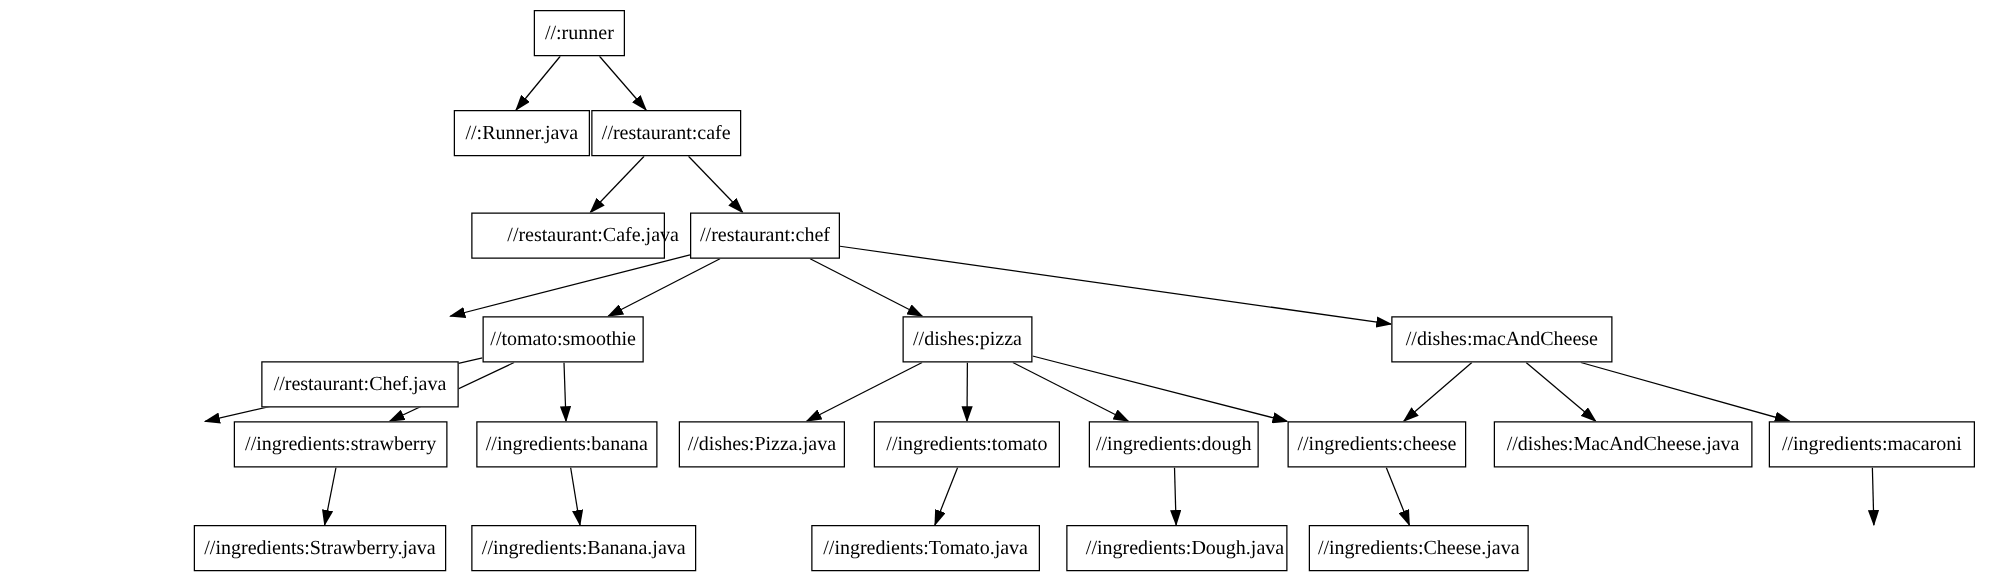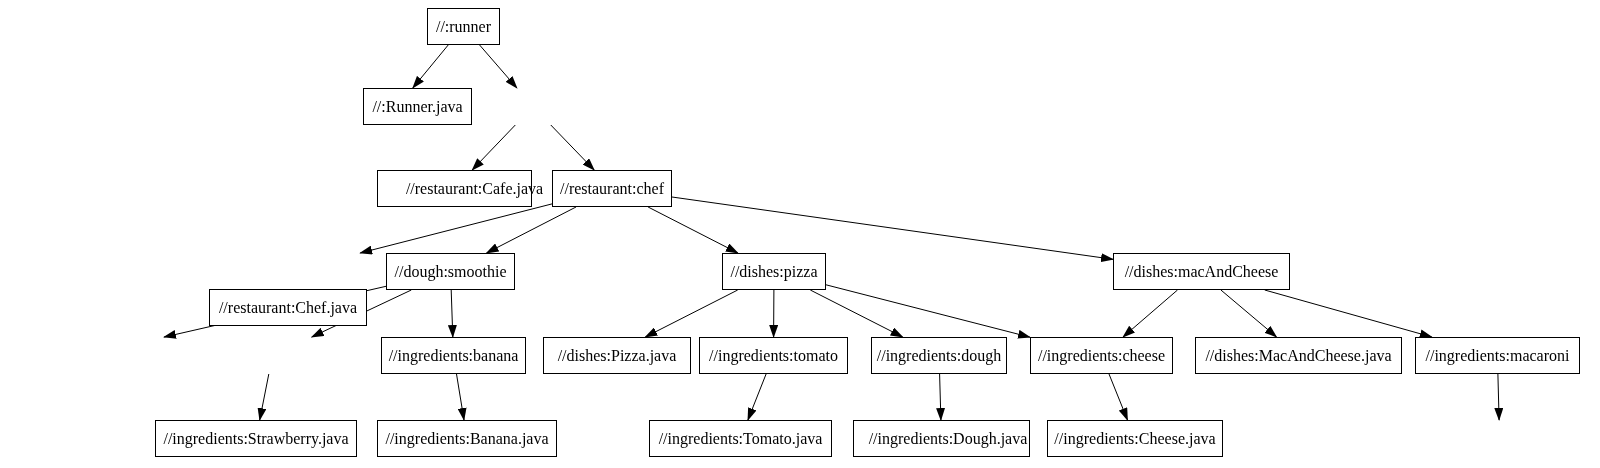--- a/index.html
+++ b/index.html
@@ -72,28 +72,30 @@
       <line x1="1264.7" y1="290.0" x2="1431.8" y2="337.0" class="edge-line" marker-end="url(#arrowhead)"></line>
       <line x1="268.8" y1="374.0" x2="259.7" y2="420.0" class="edge-line" marker-end="url(#arrowhead)"></line>
       <line x1="456.5" y1="374.0" x2="464.0" y2="420.0" class="edge-line" marker-end="url(#arrowhead)"></line>
       <line x1="766.1" y1="374.0" x2="747.9" y2="420.0" class="edge-line" marker-end="url(#arrowhead)"></line>
       <line x1="939.6" y1="374.0" x2="940.9" y2="420.0" class="edge-line" marker-end="url(#arrowhead)"></line>
       <line x1="1109.0" y1="374.0" x2="1127.5" y2="420.0" class="edge-line" marker-end="url(#arrowhead)"></line>
       <line x1="1497.9" y1="374.0" x2="1499.1" y2="420.0" class="edge-line" marker-end="url(#arrowhead)"></line>
     </svg>
 <div class="node" style="left: 427px; top: 8px; width: 73px; height: 37px;">//:runner</div>
     <div class="node" style="left: 343px; top: 88px; width: 109px; height: 37px; margin-left: 20px;">//:Runner.java</div>
+    <div class="node" style="left: 473px; top: 88px; width: 120px; height: 37px;">//restaurant:cafe</div>
     <div class="node" style="left: 377px; top: 170px; width: 155px; height: 37px; padding-left: 40px;">//restaurant:Cafe.java</div>
     <div class="node" style="left: 552px; top: 170px; width: 120px; height: 37px;">//restaurant:chef</div>
     <div class="node" style="left: 209px; top: 253px; width: 158px; height: 37px; margin-top: 36px;">//restaurant:Chef.java</div>
-    <div class="node" style="left: 386px; top: 253px; width: 129px; height: 37px;">//dough:smoothie</div>
+    <div class="node" style="left: 386px; top: 253px; width: 129px; height: 37px;">//tomato:smoothie</div>
     <div class="node" style="left: 722px; top: 253px; width: 104px; height: 37px;">//dishes:pizza</div>
     <div class="node" style="left: 1113px; top: 253px; width: 177px; height: 37px;">//dishes:macAndCheese</div>
+    <div class="node" style="left: 187px; top: 337px; width: 171px; height: 37px;">//ingredients:strawberry</div>
     <div class="node" style="left: 381px; top: 337px; width: 145px; height: 37px;">//ingredients:banana</div>
-    <div class="node" style="left: 543px; top: 337px; width: 148px; height: 37px;">//dishes:Pizza.java</div>
+    <div class="node" style="left: 543px; top: 337px; width: 133px; height: 37px;">//dishes:Pizza.java</div>
     <div class="node" style="left: 699px; top: 337px; width: 149px; height: 37px;">//ingredients:tomato</div>
     <div class="node" style="left: 871px; top: 337px; width: 136px; height: 37px;">//ingredients:dough</div>
     <div class="node" style="left: 1030px; top: 337px; width: 143px; height: 37px;">//ingredients:cheese</div>
     <div class="node" style="left: 1195px; top: 337px; width: 207px; height: 37px;">//dishes:MacAndCheese.java</div>
     <div class="node" style="left: 1415px; top: 337px; width: 165px; height: 37px;">//ingredients:macaroni</div>
     <div class="node" style="left: 155px; top: 420px; width: 202px; height: 37px;">//ingredients:Strawberry.java</div>
     <div class="node" style="left: 377px; top: 420px; width: 180px; height: 37px;">//ingredients:Banana.java</div>
     <div class="node" style="left: 649px; top: 420px; width: 183px; height: 37px;">//ingredients:Tomato.java</div>
     <div class="node" style="left: 853px; top: 420px; width: 177px; height: 37px; padding-left: 13px;">//ingredients:Dough.java</div>
     <div class="node" style="left: 1047px; top: 420px; width: 176px; height: 37px;">//ingredients:Cheese.java</div>

